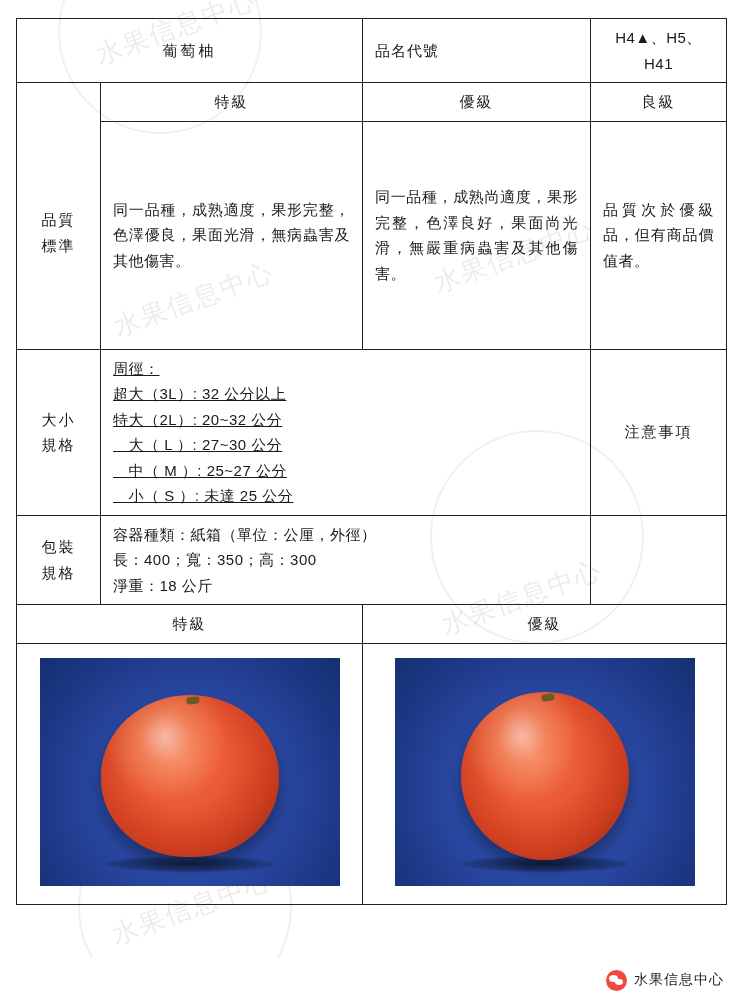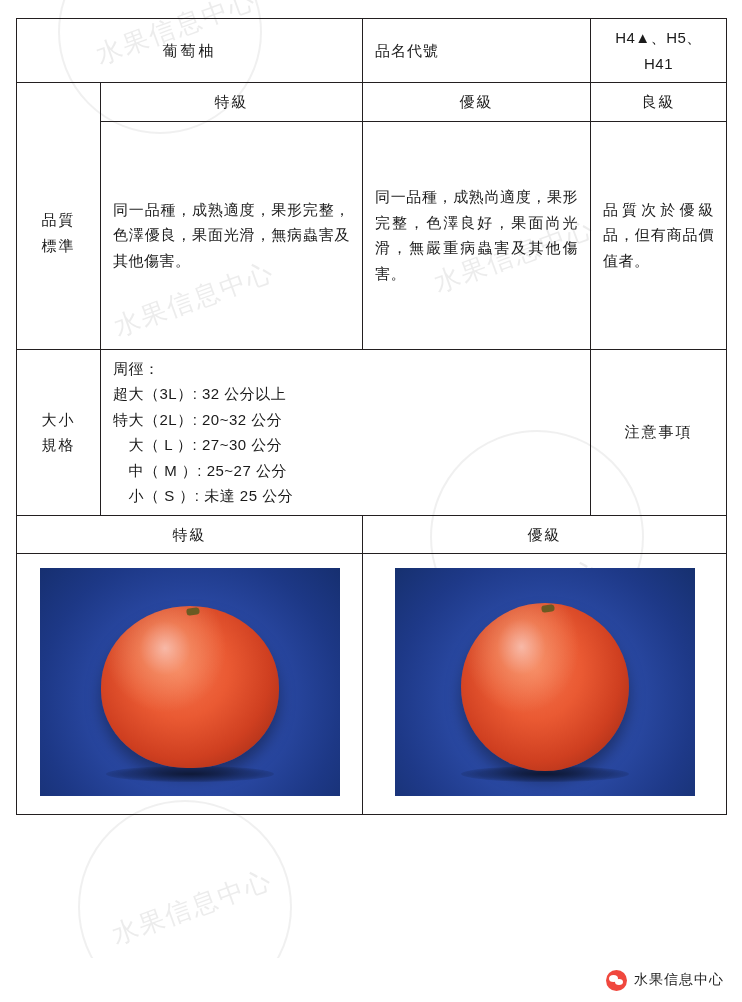--- a/index.html
+++ b/index.html
@@ -103,20 +103,21 @@
     letter-spacing: 2px;
     line-height: 1.9;
     width: 84px;
   }
   .size-body {
     font-size: 15px;
     line-height: 2.05;
     vertical-align: top;
     padding: 8px 0 8px 12px;
     letter-spacing: 0.5px;
+    text-decoration: underline;
   }
   .size-body .row { white-space: pre; }
   .notice-hdr {
     text-align: center;
     font-size: 15px;
     letter-spacing: 2px;
     vertical-align: top;
     padding-top: 8px;
   }
   .pack-body {
@@ -301,20 +302,32 @@
           <div class="row">　大（ L ）: 27~30 公分</div>
           <div class="row">　中（ M ）: 25~27 公分</div>
           <div class="row">　小（ S ）: 未達 25 公分</div>
         </td>
         <td class="notice-hdr">
           <div>注意事項</div>
           <div></div>
         </td>
       </tr>
       <tr>
+        <td class="side-lbl">
+          <div>包裝</div>
+          <div>規格</div>
+        </td>
+        <td class="pack-body" colspan="2">
+          <div>容器種類：紙箱（單位：公厘，外徑）</div>
+          <div>長：400；寬：350；高：300</div>
+          <div>淨重：18 公斤</div>
+        </td>
+        <td></td>
+      </tr>
+      <tr>
         <td class="photohdr" colspan="2">特級</td>
         <td class="photohdr" colspan="2">優級</td>
       </tr>
       <tr>
         <td class="photo-cell" colspan="2">
           <div class="photo-wrap">
             <div class="photo">
               <div class="shadow"></div>
               <div class="fruit">
                 <div class="stem"></div>

